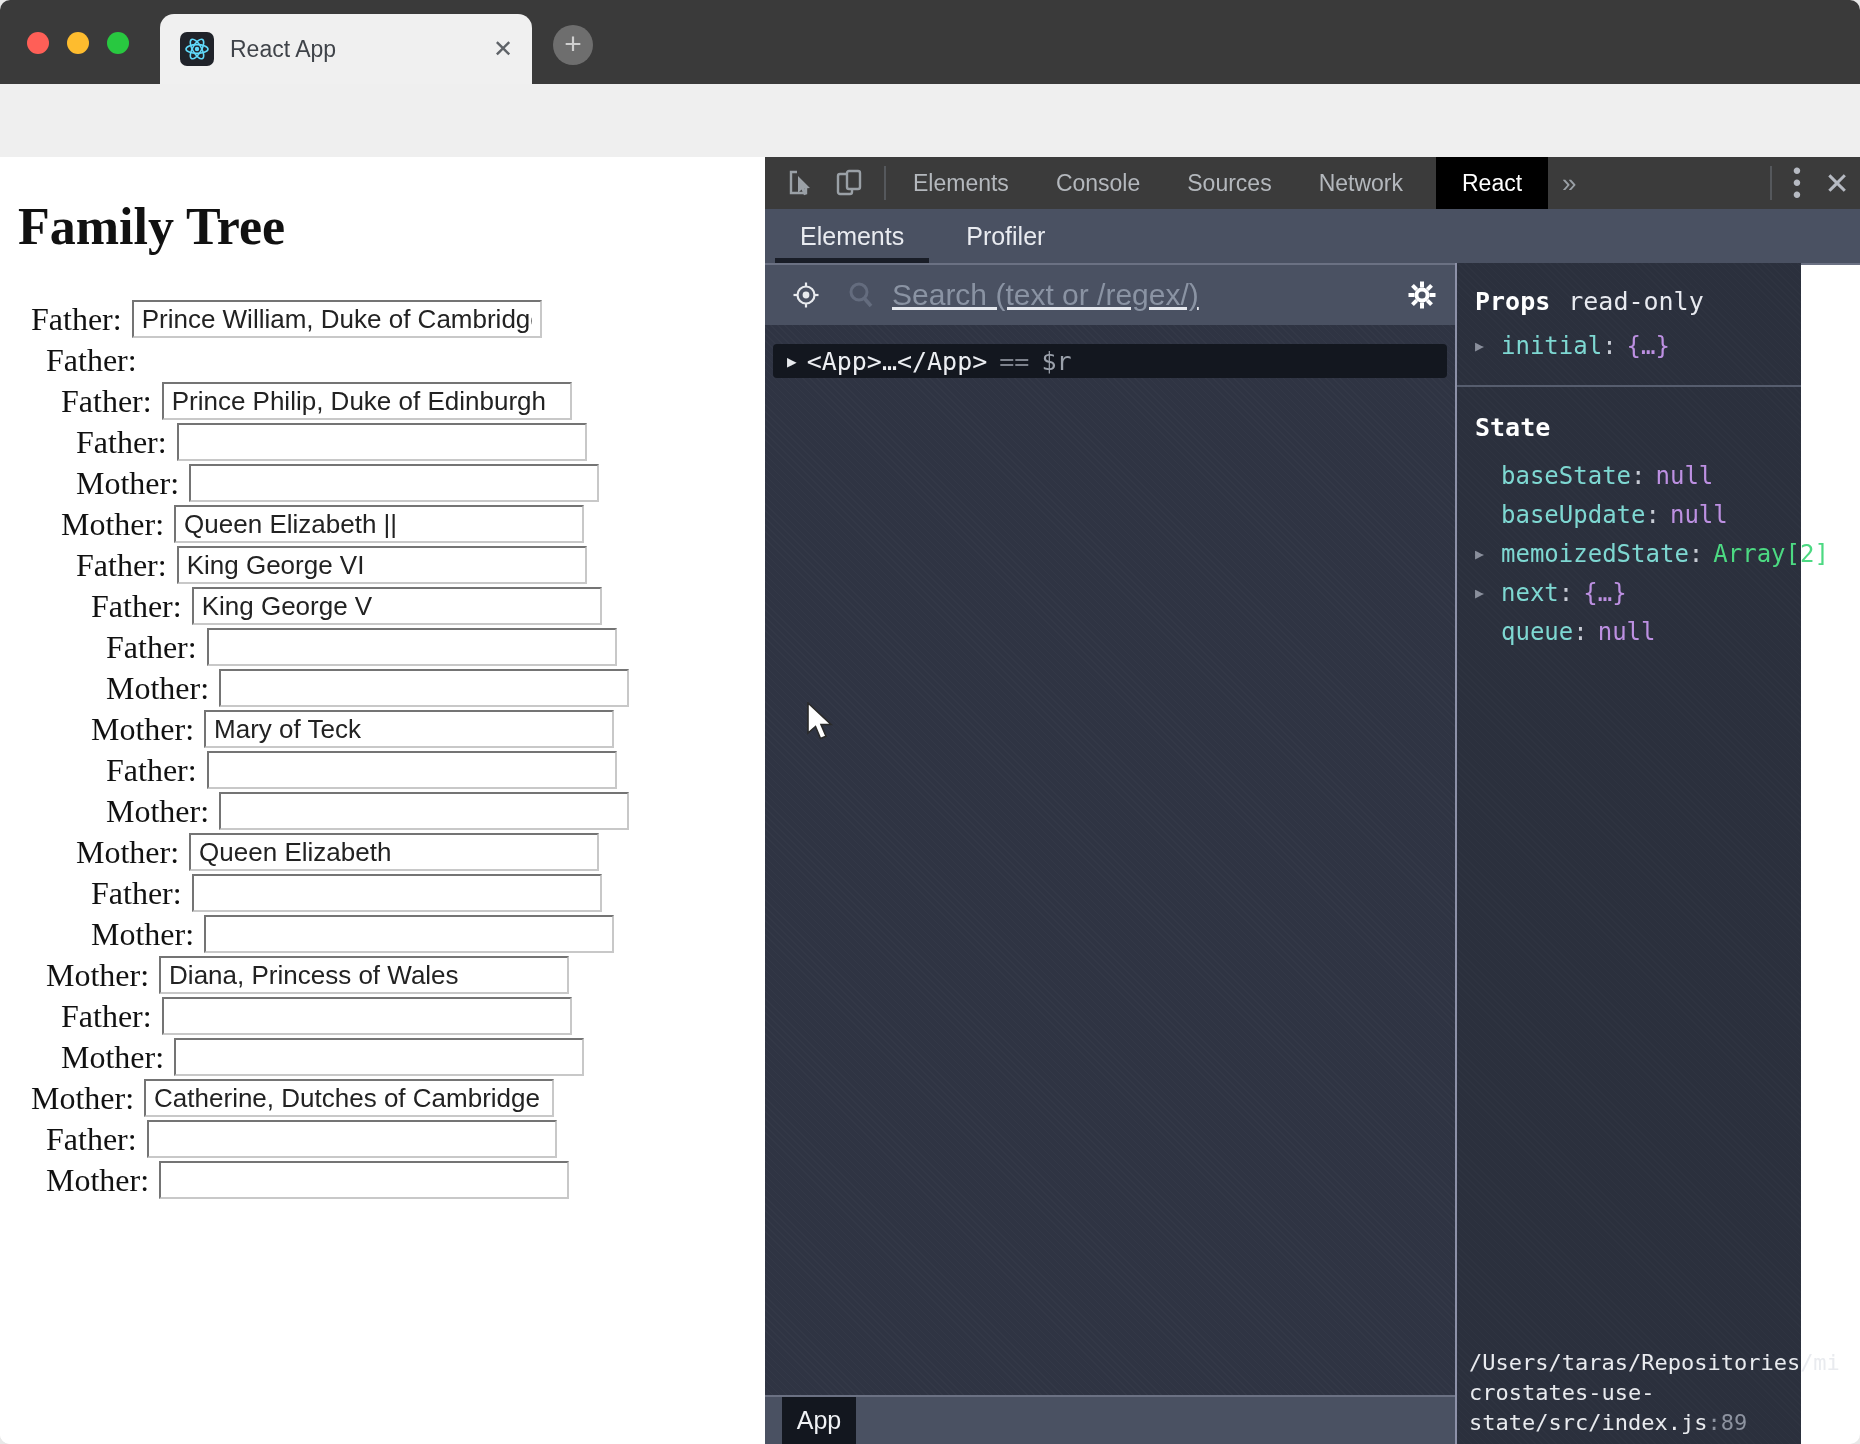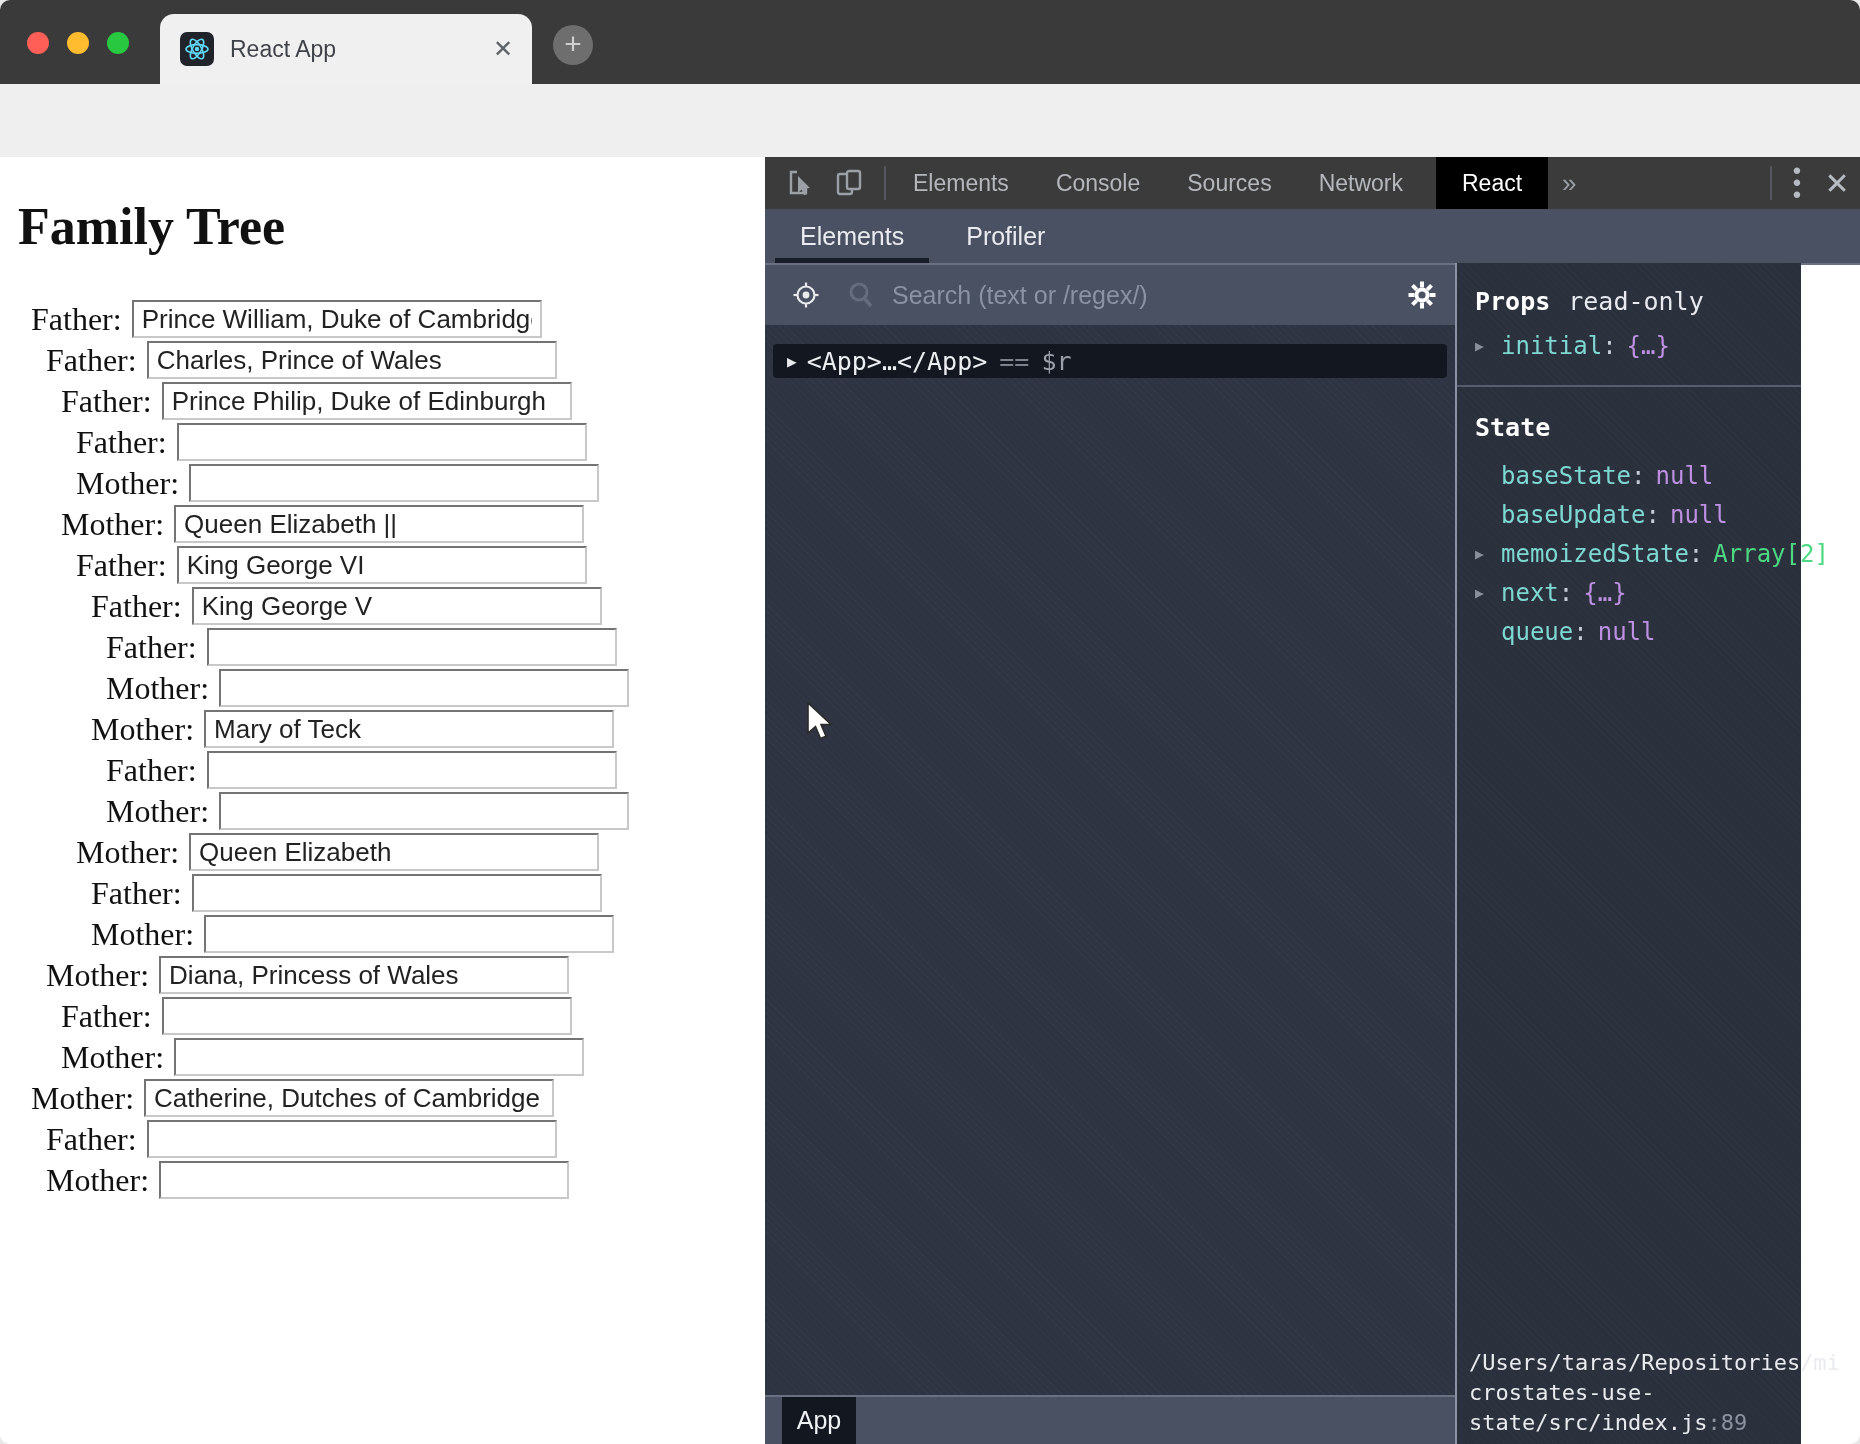--- a/index.html
+++ b/index.html
@@ -63,21 +63,21 @@
   .dt-close{color:#b6bac2;font-size:30px;width:46px;text-align:center;}
 
   .dt-subbar{position:absolute;left:765px;top:209px;width:1095px;height:54px;background:#4a5162;
     border-bottom:2px solid #6b7183;box-sizing:content-box;display:flex;align-items:center;}
   .subtab{font-size:25px;color:#e9ebf0;margin-left:35px;position:relative;height:54px;line-height:54px;}
   .subtab .underline{position:absolute;left:-25px;right:-25px;bottom:0;height:5px;background:#191d27;}
 
   .dt-searchrow{position:absolute;left:765px;top:265px;width:690px;height:60px;background:#4a5162;
     display:flex;align-items:center;}
   .search-input{flex:1 1 auto;background:transparent;border:none;outline:none;color:#e6e9ef;
-    font-size:25px;margin-left:14px;}
+    font-size:30px;margin-left:14px;text-decoration:underline;}
   .search-input::placeholder{color:#8a93a3;}
   .gear-wrap{margin-right:18px;flex:0 0 auto;width:30px;height:30px;}
 
   .dt-tree{position:absolute;left:765px;top:325px;width:690px;height:1070px;background:#2f3443;
     background-image:repeating-linear-gradient(45deg, rgba(255,255,255,.018) 0 1px, transparent 1px 5px);}
   .tree-row{position:absolute;left:8px;right:8px;top:19px;height:34px;background:#13171f;border-radius:4px;
     display:flex;align-items:center;font-family:"DejaVu Sans Mono",monospace;font-size:25px;}
   .tree-row .arrow{color:#e8eaee;font-size:16px;margin:0 10px 0 14px;}
   .tree-row .tag{color:#eceef2;}
   .tree-row .eq{color:#7d828c;margin:0 12px;}
@@ -233,21 +233,20 @@
     <h1>Family Tree</h1>
     <div id="family-form">
 
   <div class="frow" style="padding-left: 31px;">
     <span class="flabel">Father:</span>
     <input type="text" value="Prince William, Duke of Cambridge" style="">
   </div>
 
   <div class="frow" style="padding-left: 46px;">
     <span class="flabel">Father:</span>
-    <input type="text" value="Charles, Prince of Wales" style="">
   </div>
 
   <div class="frow" style="padding-left: 61px;">
     <span class="flabel">Father:</span>
     <input type="text" value="Prince Philip, Duke of Edinburgh" style="">
   </div>
 
   <div class="frow" style="padding-left: 76px;">
     <span class="flabel">Father:</span>
     <input type="text" style="">

